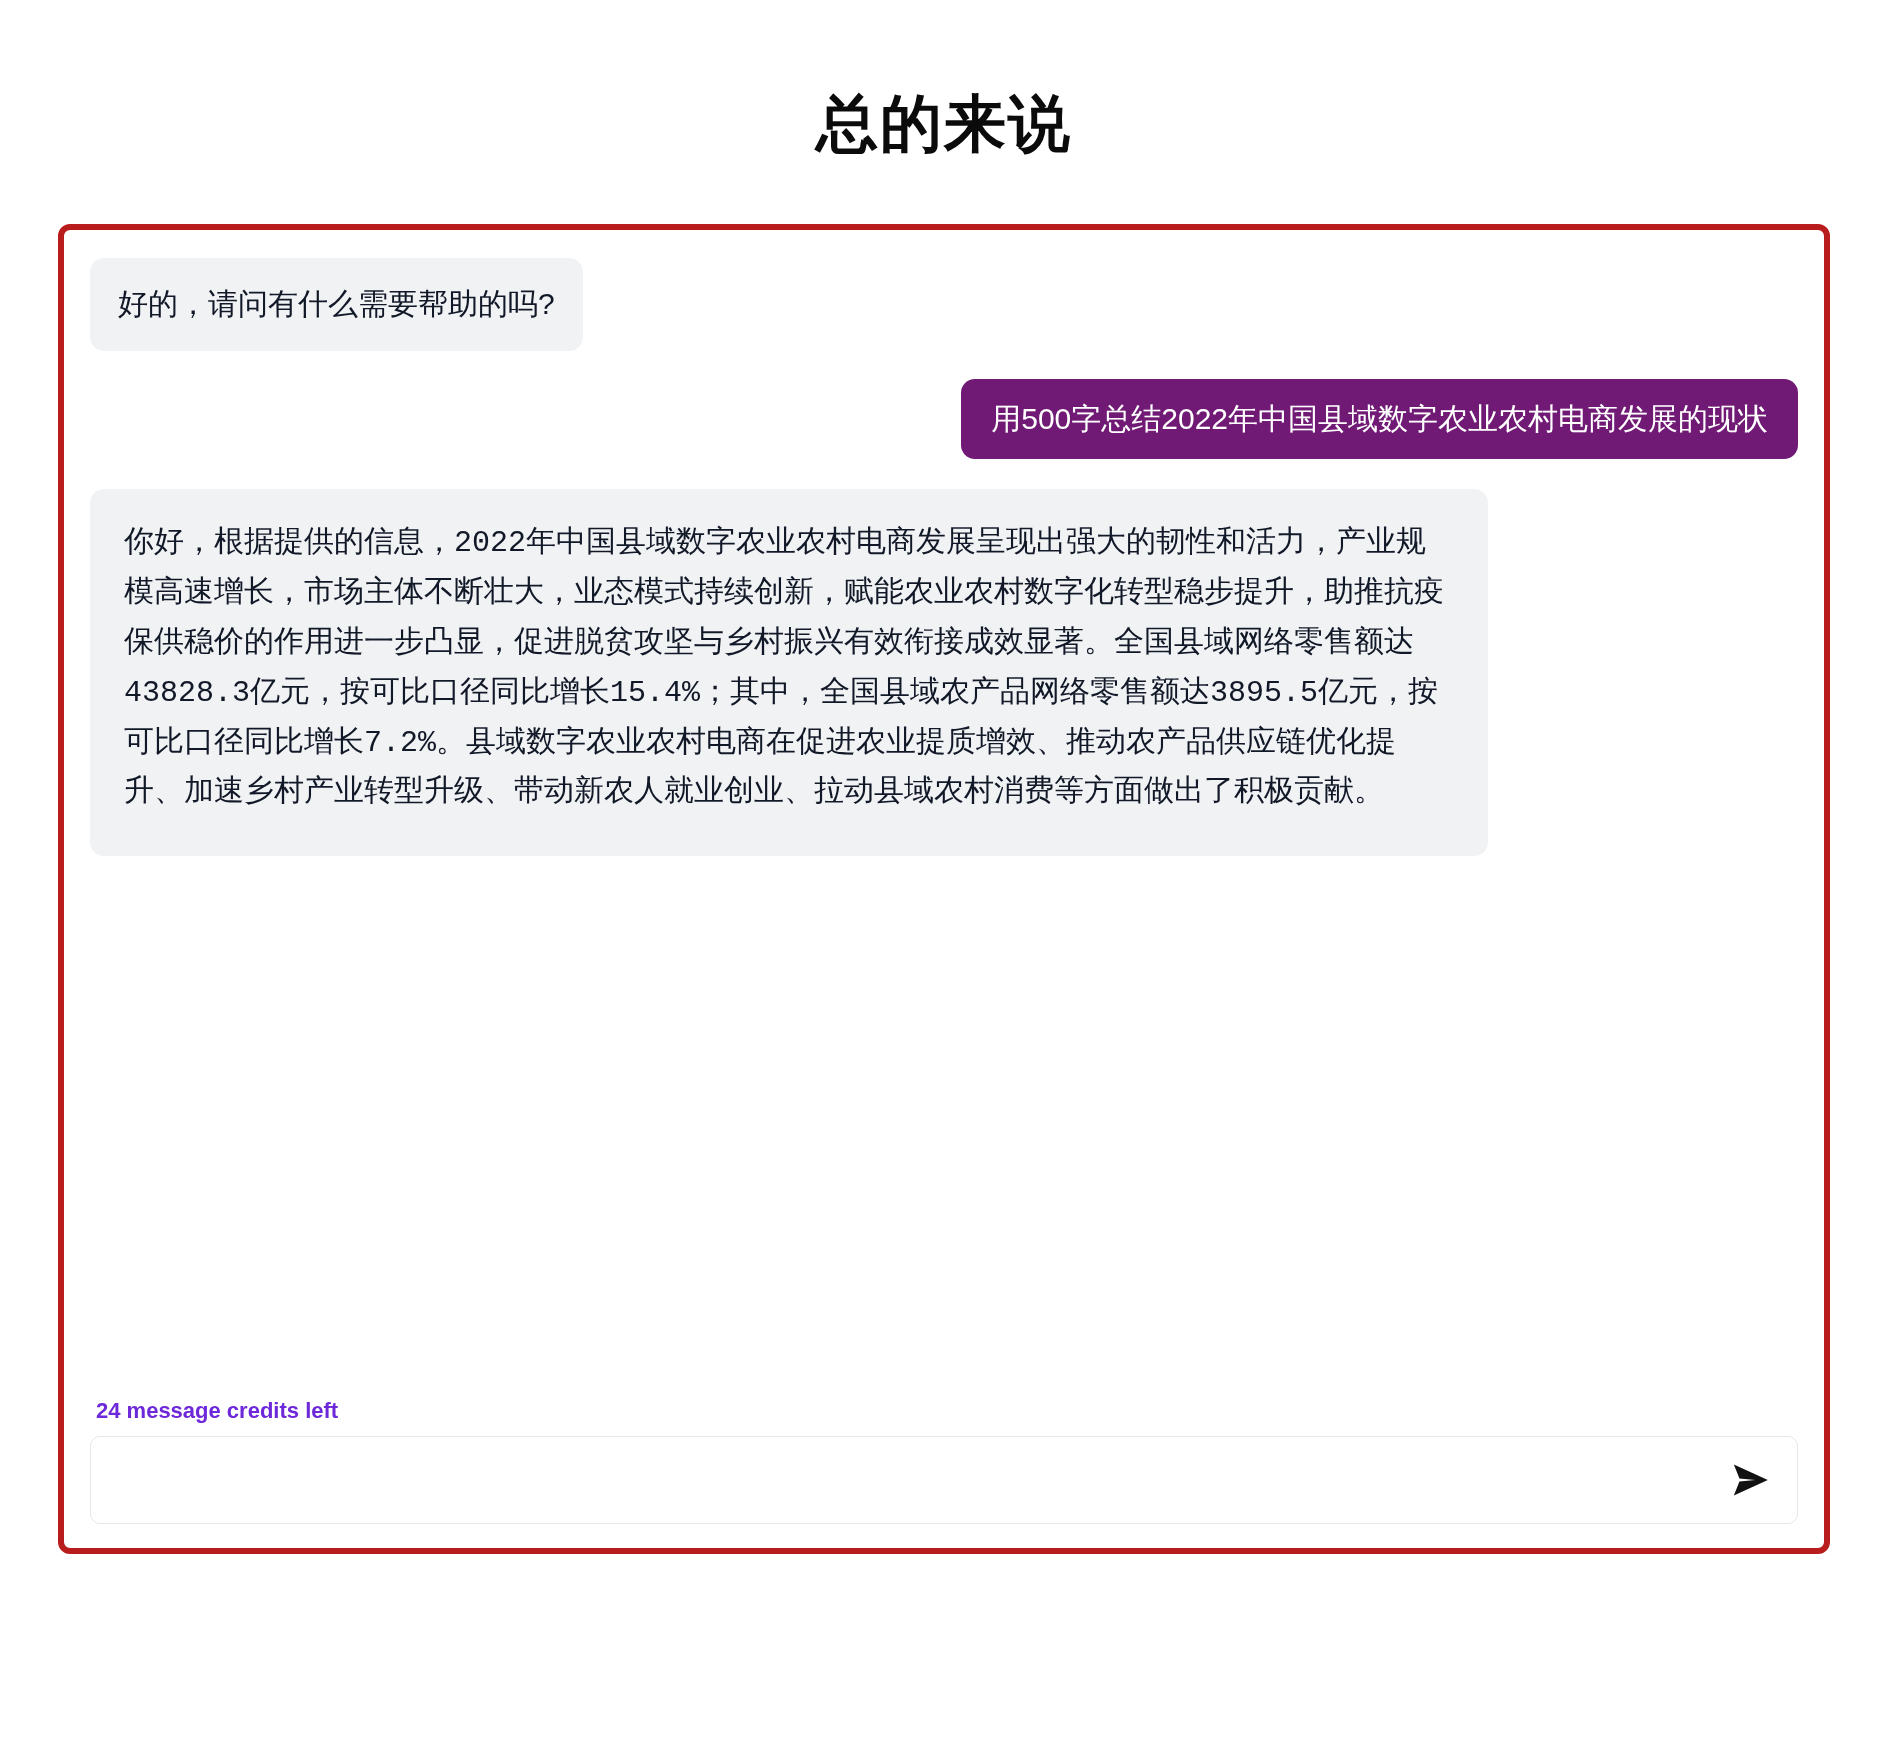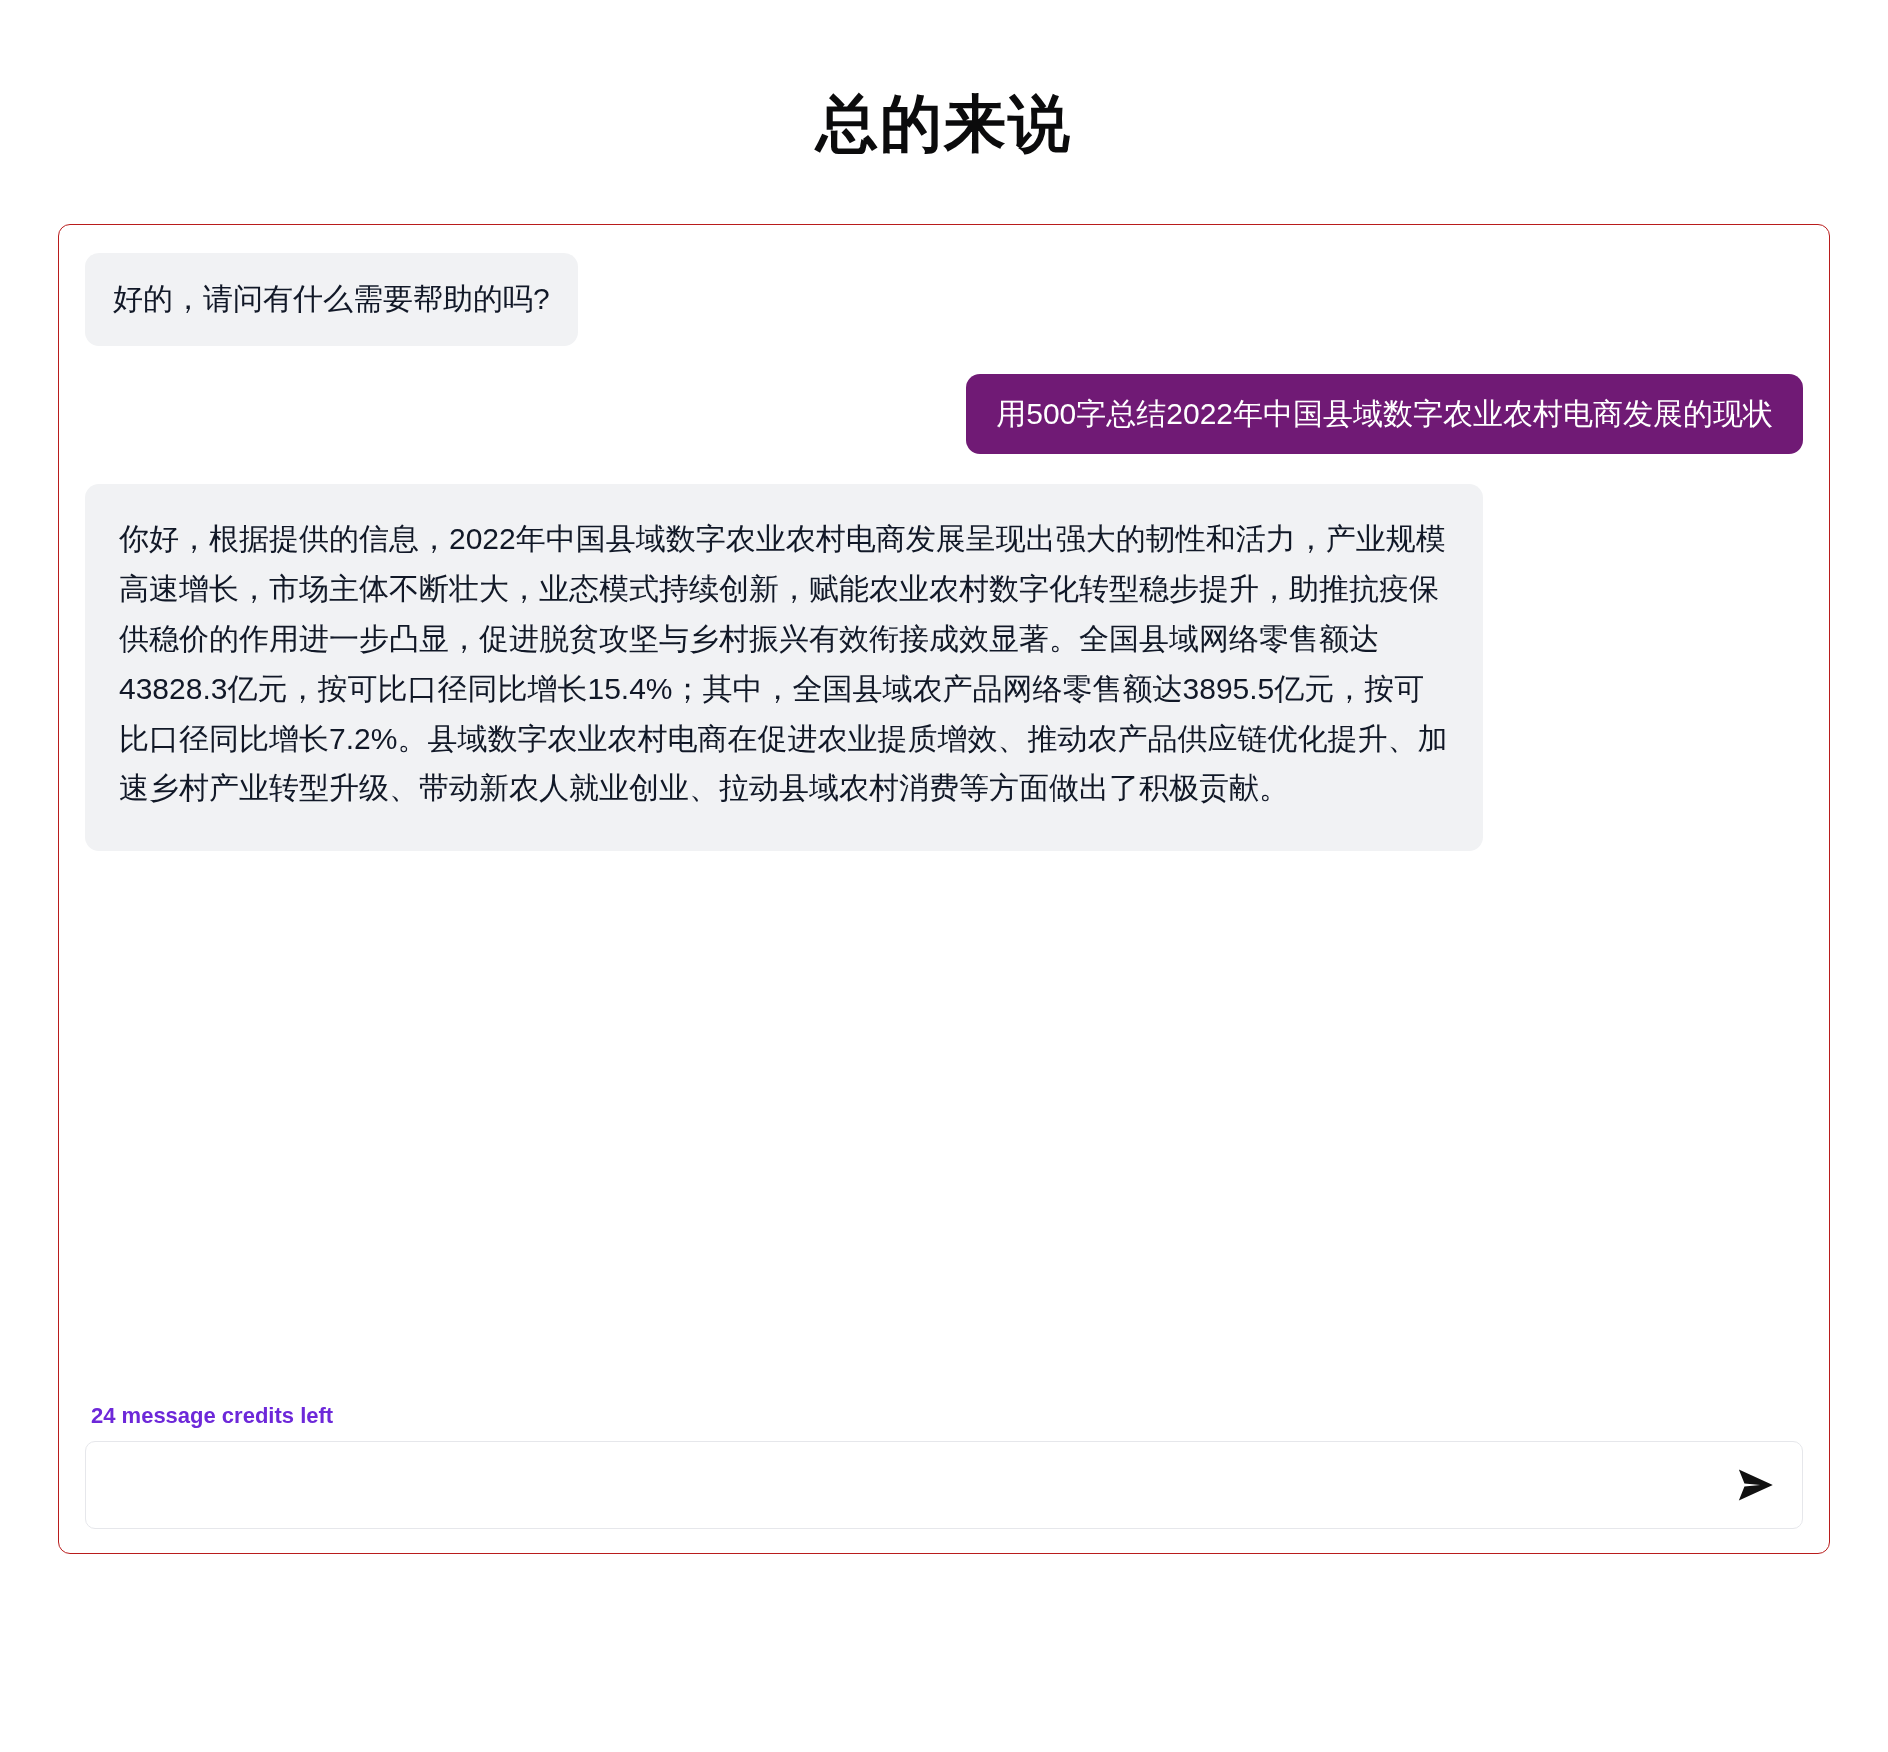--- a/index.html
+++ b/index.html
@@ -70,21 +70,21 @@
     right: 0;
     bottom: 0;
     height: 5px;
     border-radius: 3px;
     background: #6366f1;
   }
 
   
   .chat-card {
     margin: 66px 58px 0 58px;
-    border: 1px solid #b91c1c;
+    border: 6px solid #b91c1c;
     border-radius: 12px;
     background: #ffffff;
     box-sizing: border-box;
     padding: 28px 26px 24px 26px;
     min-height: 1330px;
     display: flex;
     flex-direction: column;
   }
 
   .messages {
@@ -114,20 +114,21 @@
     background: #701a75;
     color: #ffffff;
     padding: 16px 30px;
     max-width: 1300px;
   }
 
   .bubble.long {
     padding: 30px 34px 34px 34px;
     max-width: 1398px;
     width: 1398px;
+    font-family: Liberation Mono, monospace;
   }
   .bubble.long p {
     margin: 0 0 34px 0;
     line-height: 1.66;
   }
   .bubble.long p:last-child { margin-bottom: 4px; }
 
   .spacer-sm { height: 28px; }
   .spacer-md { height: 30px; }
 

